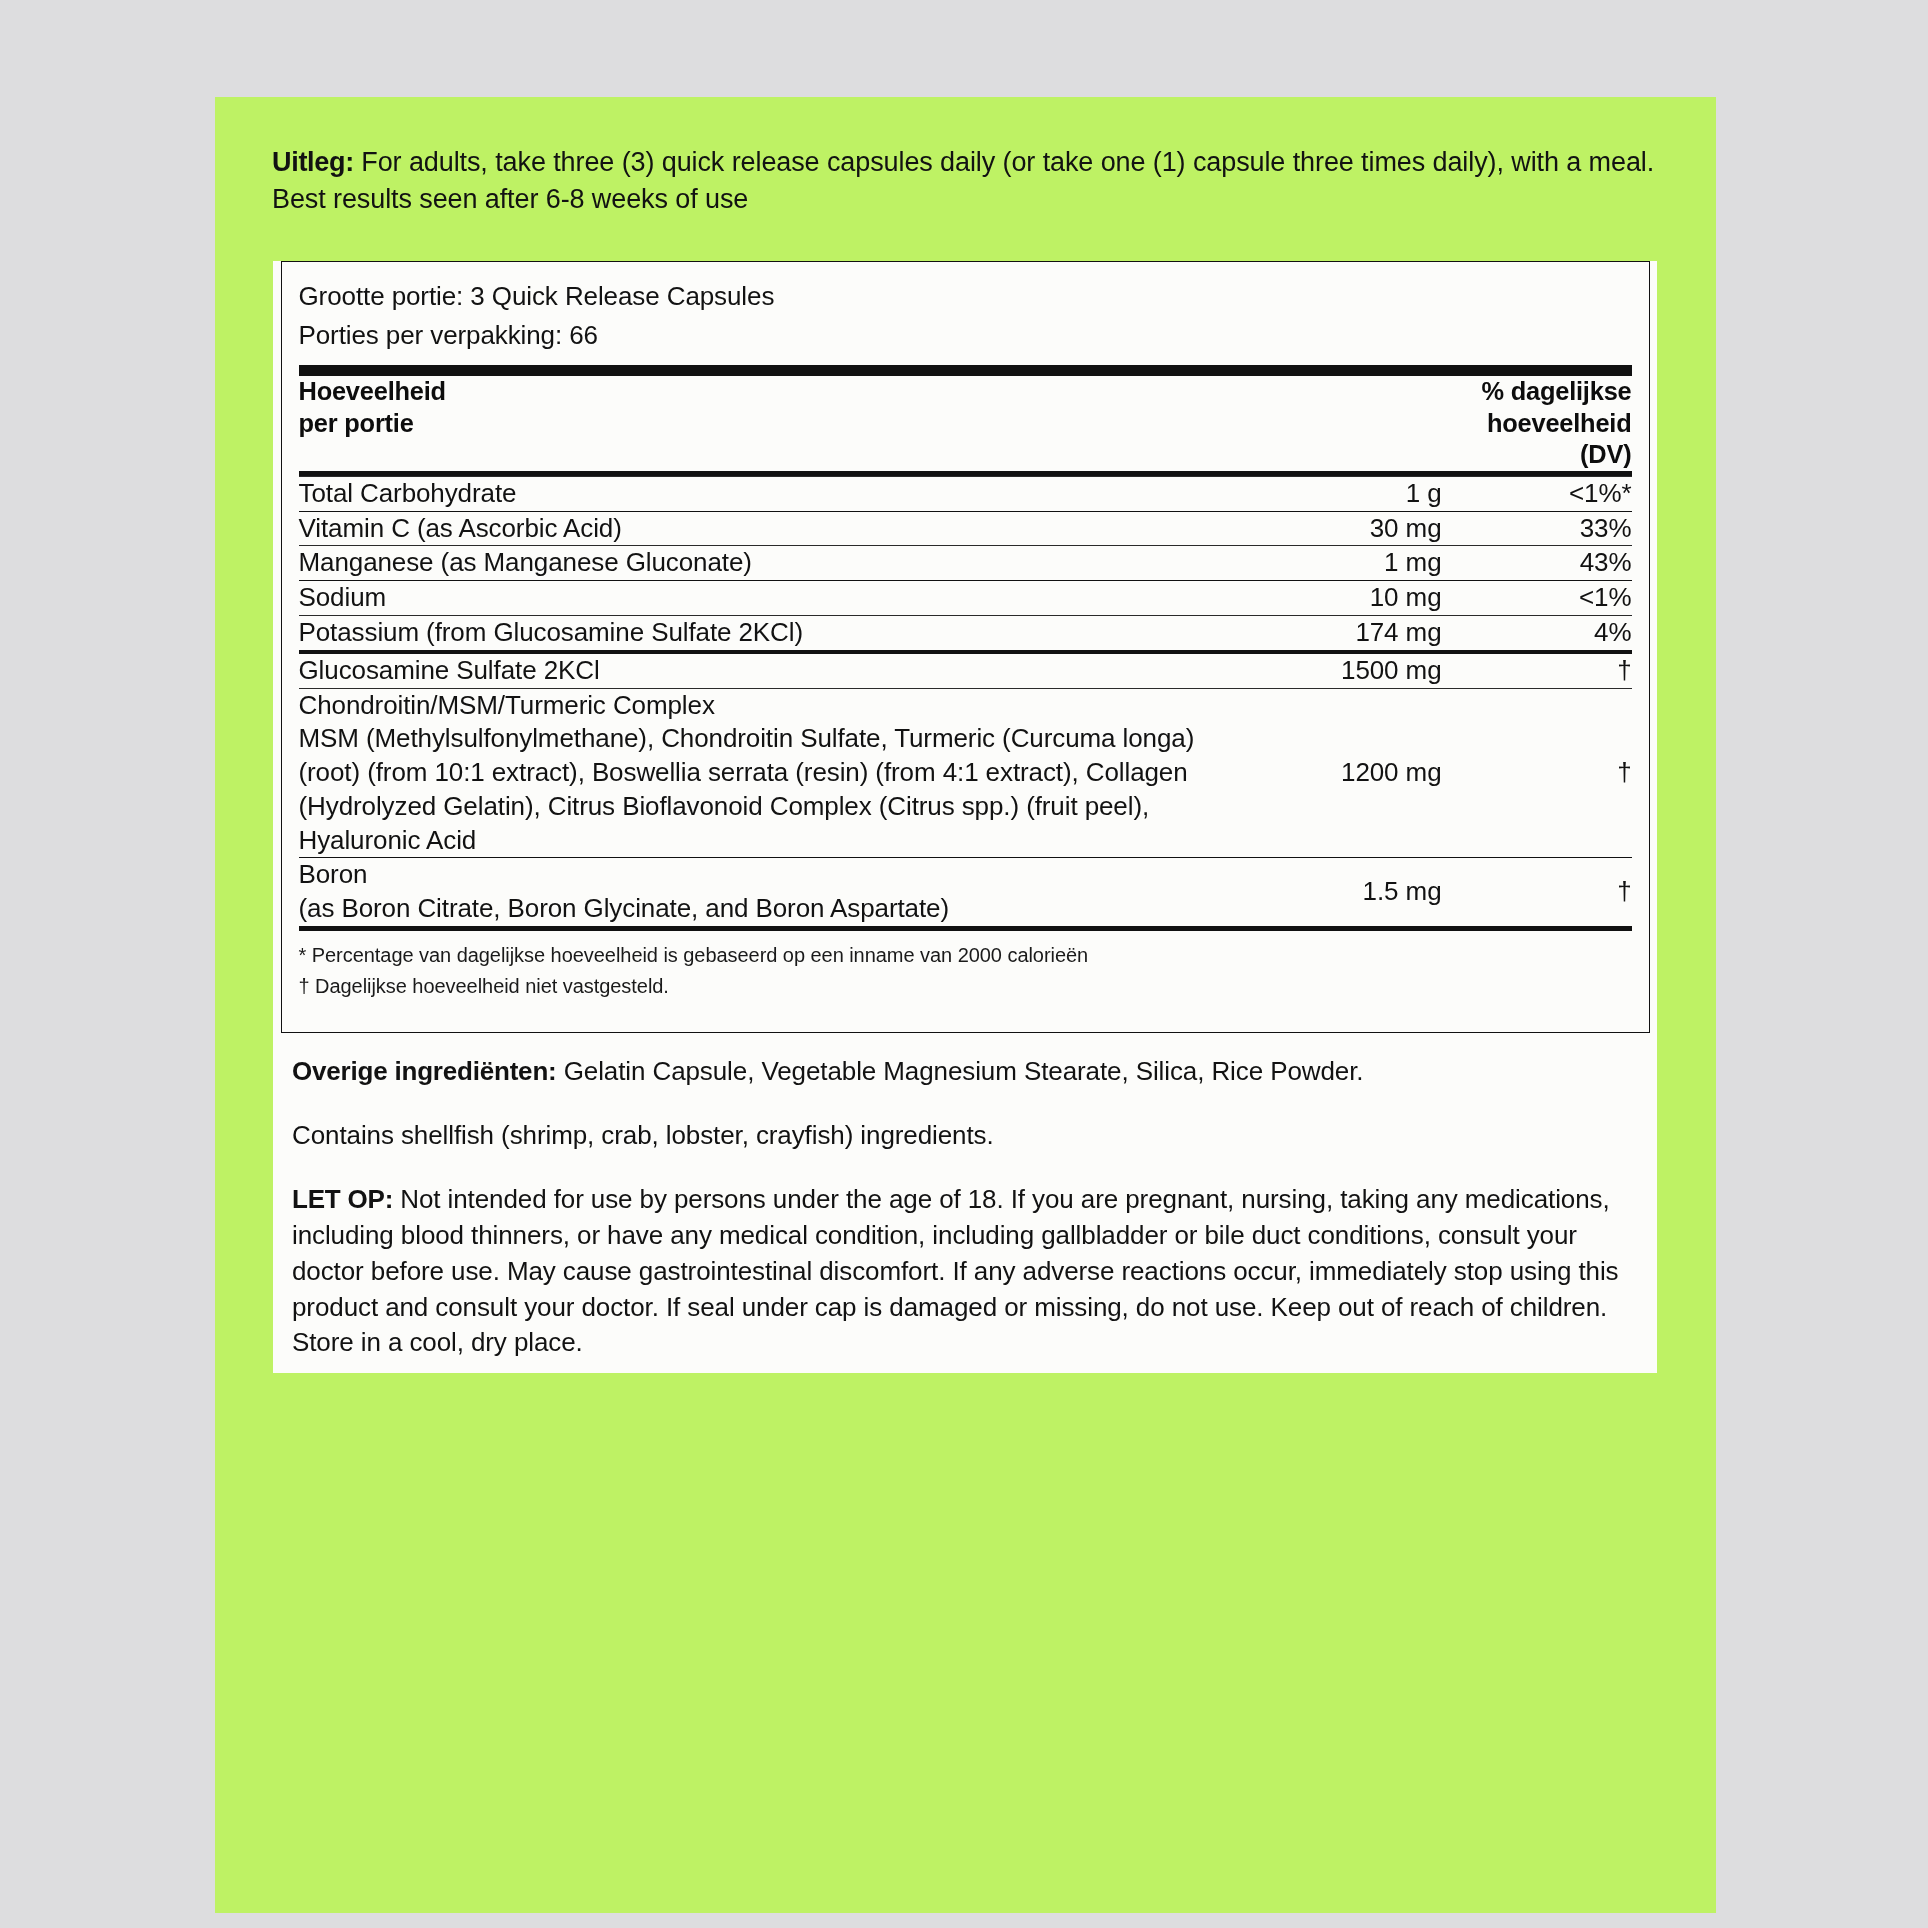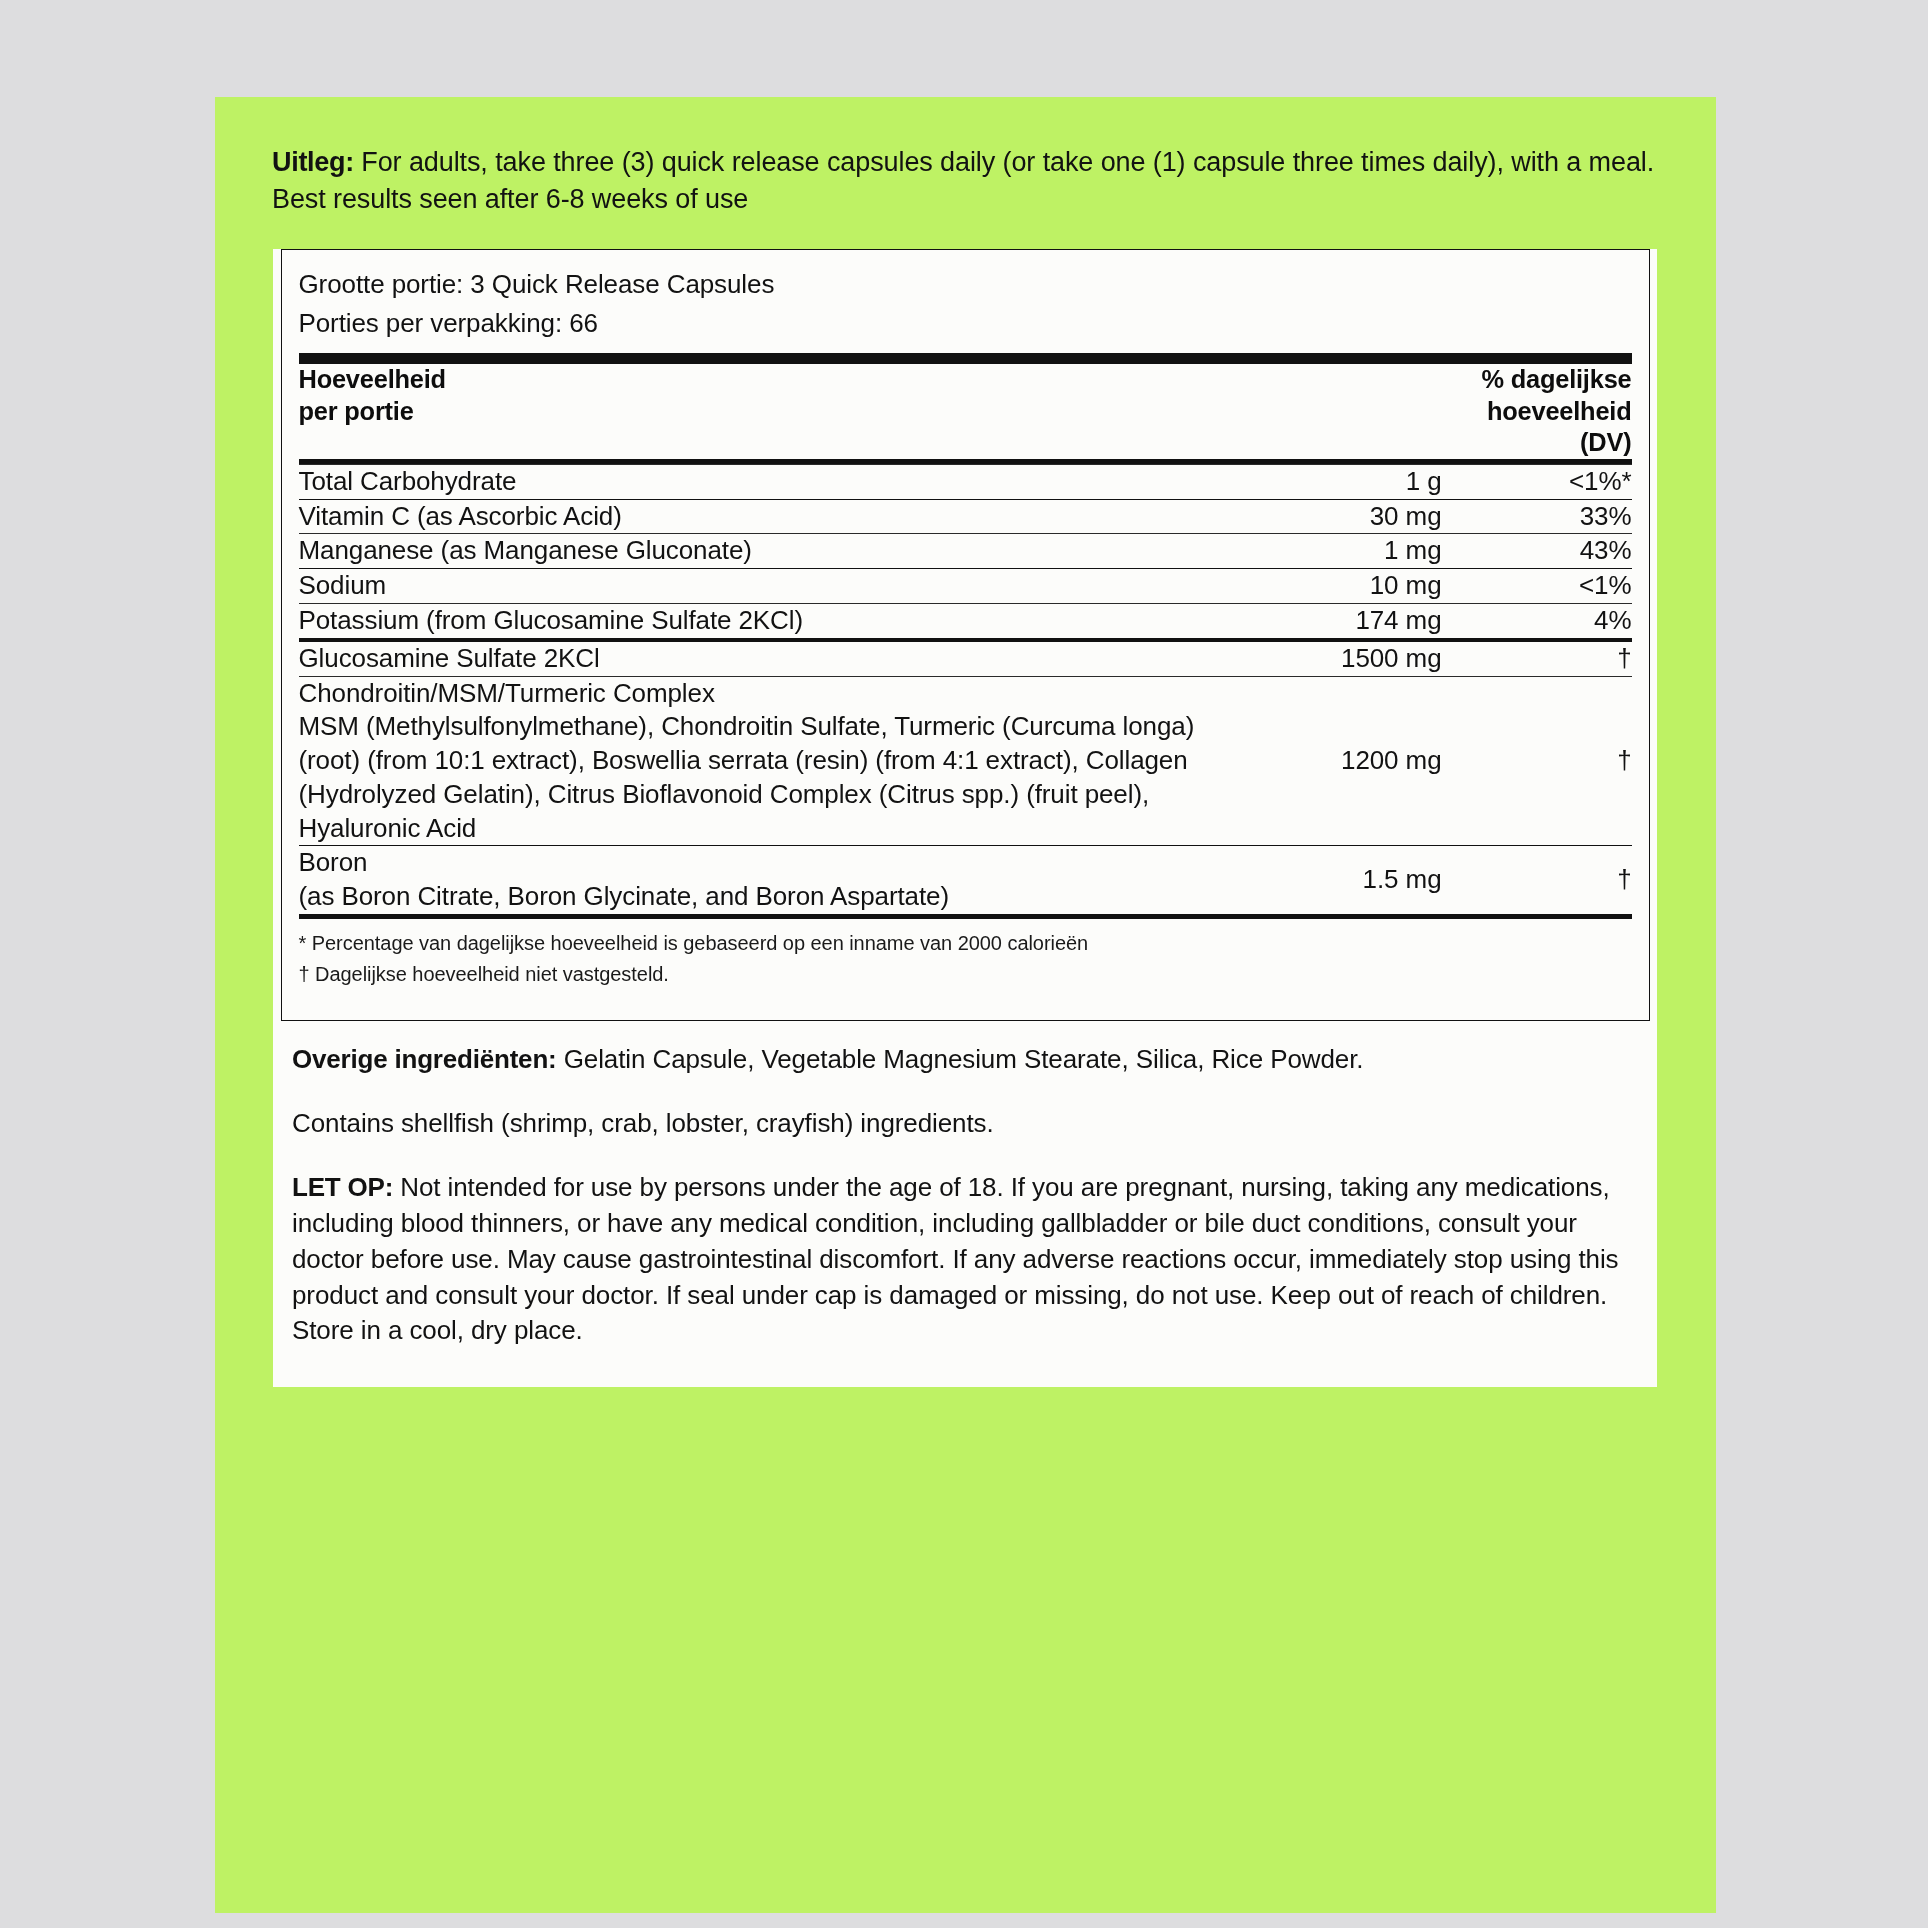--- a/index.html
+++ b/index.html
@@ -35,21 +35,21 @@
     line-height: 1.36;
     color: #121212;
     letter-spacing: -0.1px;
   }
   .directions b { font-weight: 700; letter-spacing: -0.3px; }
 
   
   .factcard {
     position: absolute;
     left: 58px;
-    top: 152px;
+    top: 164px;
     width: 1384px;
     background: #fcfcfa;
     box-sizing: border-box;
     padding: 0;
   }
 
   
   .facts {
     margin: 0 7.5px 0 7.5px;
     border: 1.9px solid #111;
@@ -114,21 +114,21 @@
   .footnotes {
     padding: 9px 0 21px 0;
     font-size: 20px;
     line-height: 1.55;
     color: #1a1a1a;
     letter-spacing: -0.05px;
   }
 
   
   .lower {
-    padding: 21px 19px 34px 19px;
+    padding: 21px 19px 8px 19px;
     font-size: 26px;
     line-height: 1.38;
     color: #121212;
     letter-spacing: -0.1px;
   }
   .lower p { margin: 0 0 28px 0; }
   .lower p:last-child { margin-bottom: 4px; }
   .lower b { font-weight: 700; letter-spacing: -0.2px; }
 
   

